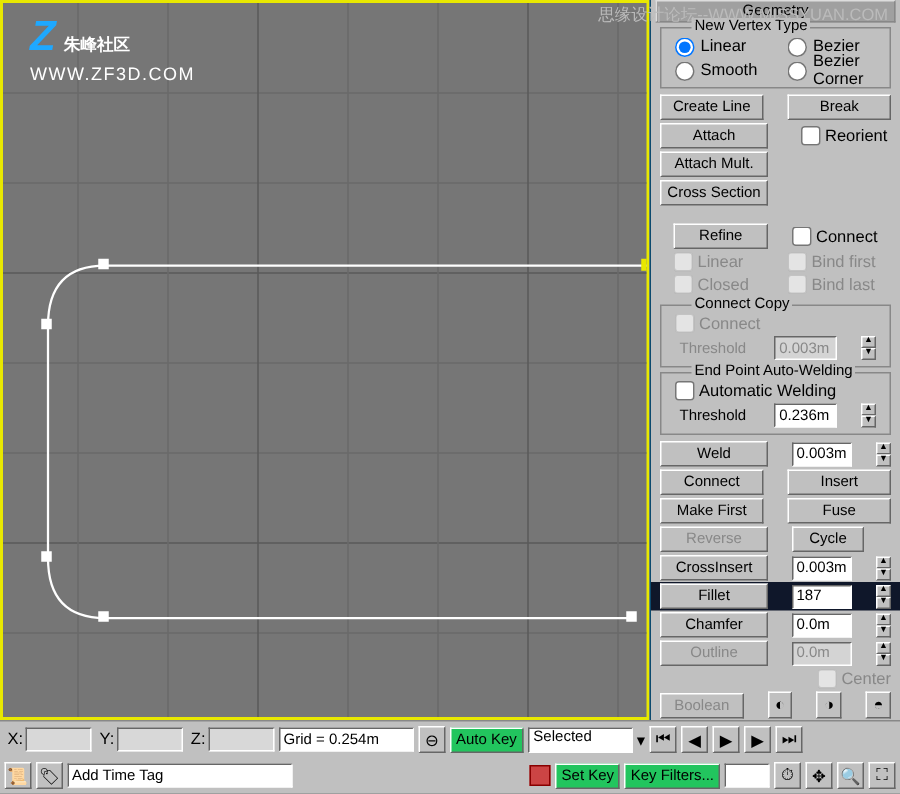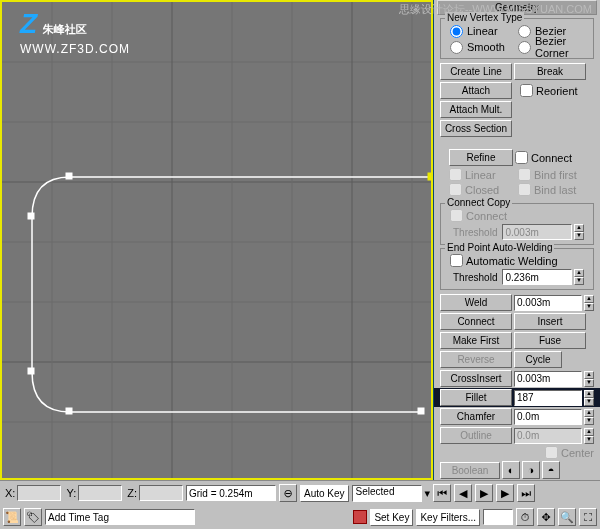--- a/index.html
+++ b/index.html
@@ -13,43 +13,43 @@
 .vertex.sel { fill: #e8e800; stroke: #e8e800; }
 
 .logo { position: absolute; left: 20px; top: 8px; color: #fff; font-size: 20px; font-weight: bold; z-index: 5; }
 .logo .z { color: #1ea8ff; font-size: 28px; font-style: italic; }
 .logo .url { font-size: 12px; font-weight: normal; display: block; margin-top: 2px; letter-spacing: 1px; text-align: right; }
 .wm1 { position: absolute; right: 8px; top: 2px; color: #bbb; font-size: 11px; z-index: 6; }
 
 .panel { position: absolute; right: 0; top: 0; width: 167px; height: 480px; background: #c0c0c0; border-left: 1px solid #0c4a6e; overflow: hidden; }
 .rollout-title { background: #a0a0a0; text-align: center; padding: 1px 0; border: 1px solid #888; border-top-color: #ddd; border-left-color: #ddd; margin: 0 3px; font-size: 10px; }
 .group { border: 1px solid #888; margin: 3px 6px; padding: 4px 3px 3px; position: relative; }
-.group-title { position: absolute; top: -7px; left: 4px; background: #c0c0c0; padding: 0 2px; font-size: 10px; }
-.row { display: flex; align-items: center; gap: 2px; padding: 1px 6px; }
+.group-title { position: absolute; top: -7px; left: 20px; background: #c0c0c0; padding: 0 2px; font-size: 10px; }
+.row { display: flex; align-items: center; gap: 16px; padding: 1px 6px; }
 .radio { height: 14px; display: flex; align-items: center; gap: 2px; width: 50%; }
 .radio input { margin: 0 2px 0 0; }
 .btn { background: #c0c0c0; border: 1px solid; border-color: #fff #666 #666 #fff; text-align: center; padding: 1px 0; font-size: 10px; cursor: pointer; height: 17px; line-height: 14px; }
 .btn.disabled { color: #888; }
 .spinner { background: #fff; border: 1px solid; border-color: #666 #fff #fff #666; padding: 0 2px; height: 16px; font-size: 10px; flex: 1; display: flex; align-items: center; }
 .spinner.dim { background: #d4d4d4; color: #888; }
 .spin-arrows { width: 10px; display: flex; flex-direction: column; }
 .spin-arrows div { height: 8px; background: #c0c0c0; border: 1px solid; border-color: #fff #666 #666 #fff; font-size: 6px; text-align: center; line-height: 5px; }
 .chk { display: flex; align-items: center; gap: 3px; font-size: 10px; }
 .chk input { margin: 0; }
 .inline-chk { display: flex; align-items: center; gap: 3px; width: 50%; font-size: 10px; }
 .hl-red { background: #0f172a; }
 
 .status { position: absolute; left: 0; bottom: 0; width: 600px; height: 49px; background: #c0c0c0; border-top: 1px solid #888; display: flex; flex-direction: column; }
 .status-row { display: flex; align-items: center; height: 24px; gap: 3px; padding: 2px 3px; }
 .coord { display: flex; align-items: center; background: #c0c0c0; }
 .coord-lbl { padding: 0 2px; }
 .coord-in { background: #d8d8d8; border: 1px solid; border-color: #666 #fff #fff #666; width: 44px; height: 16px; }
 .lbl { font-size: 10px; padding: 0 3px; }
 .key { background: #c44; width: 14px; height: 14px; border: 1px solid #800; }
-.tcbtn { background: #ffffff; border: 1px solid; border-color: #fff #666 #666 #fff; font-size: 10px; padding: 1px 3px; height: 17px; display: flex; align-items: center; }
+.tcbtn { background: #22c55e; border: 1px solid; border-color: #fff #666 #666 #fff; font-size: 10px; padding: 1px 3px; height: 17px; display: flex; align-items: center; }
 .tcicon { width: 18px; height: 18px; background: #c0c0c0; border: 1px solid; border-color: #fff #666 #666 #fff; display: flex; align-items: center; justify-content: center; }
 .sel-in { background: #fff; border: 1px solid; border-color: #666 #fff #fff #666; padding: 0 3px; height: 17px; width: 70px; font-size: 10px; }
 </style>
 </head>
 <body>
 
 <div class="viewport">
   <svg width="100%" height="100%">
     <g class="grid">
       <line x1="0" y1="60" x2="432" y2="60"></line>

